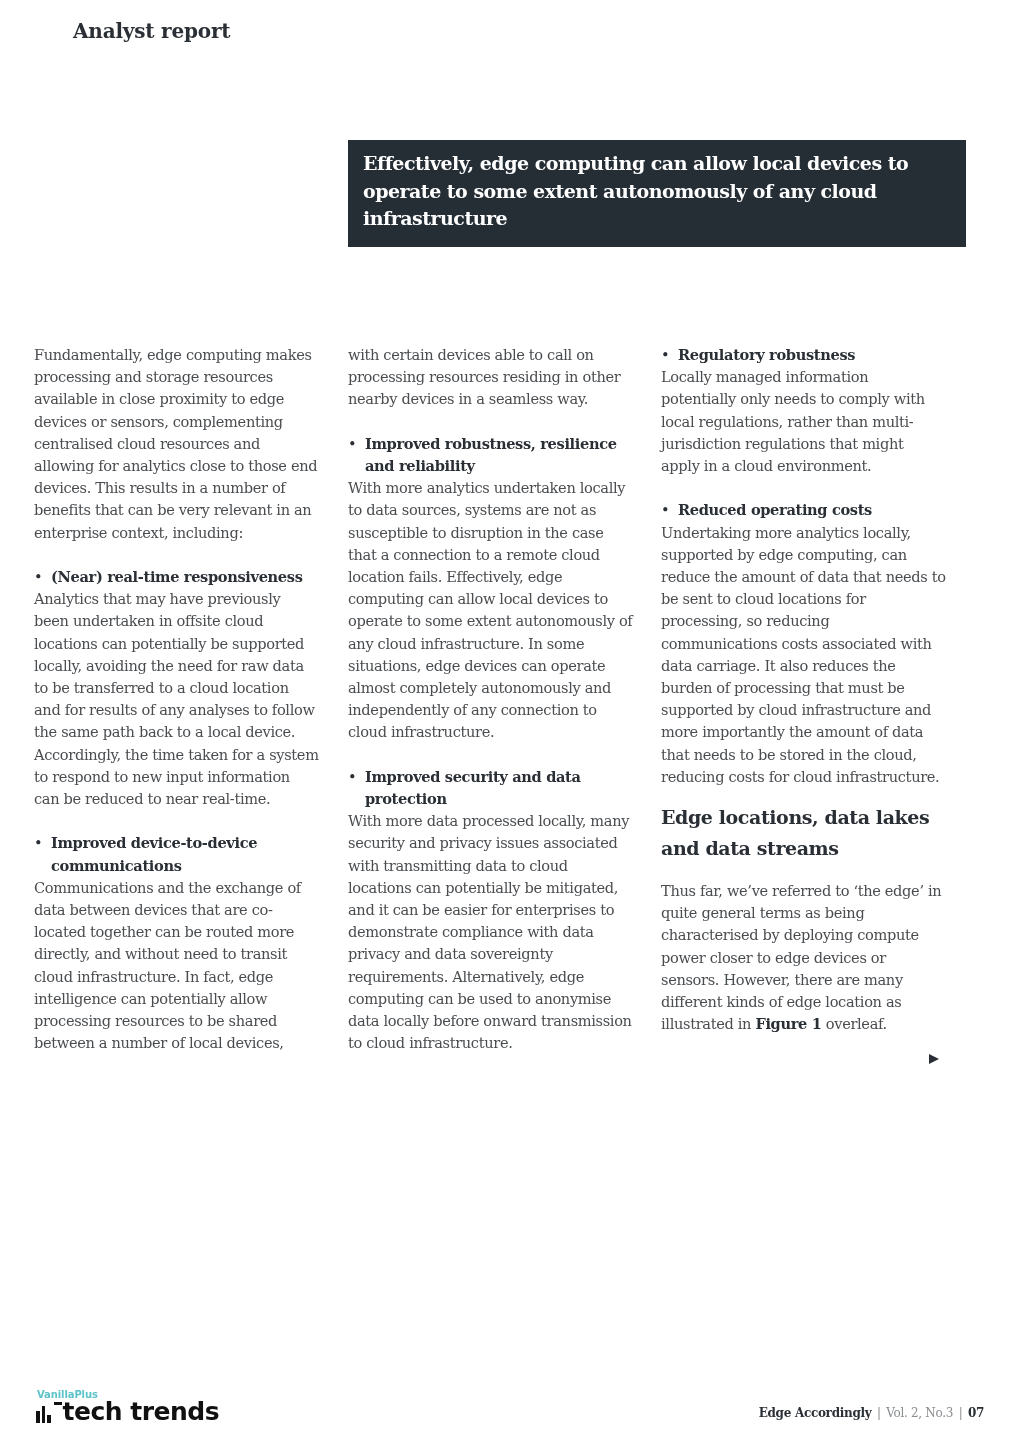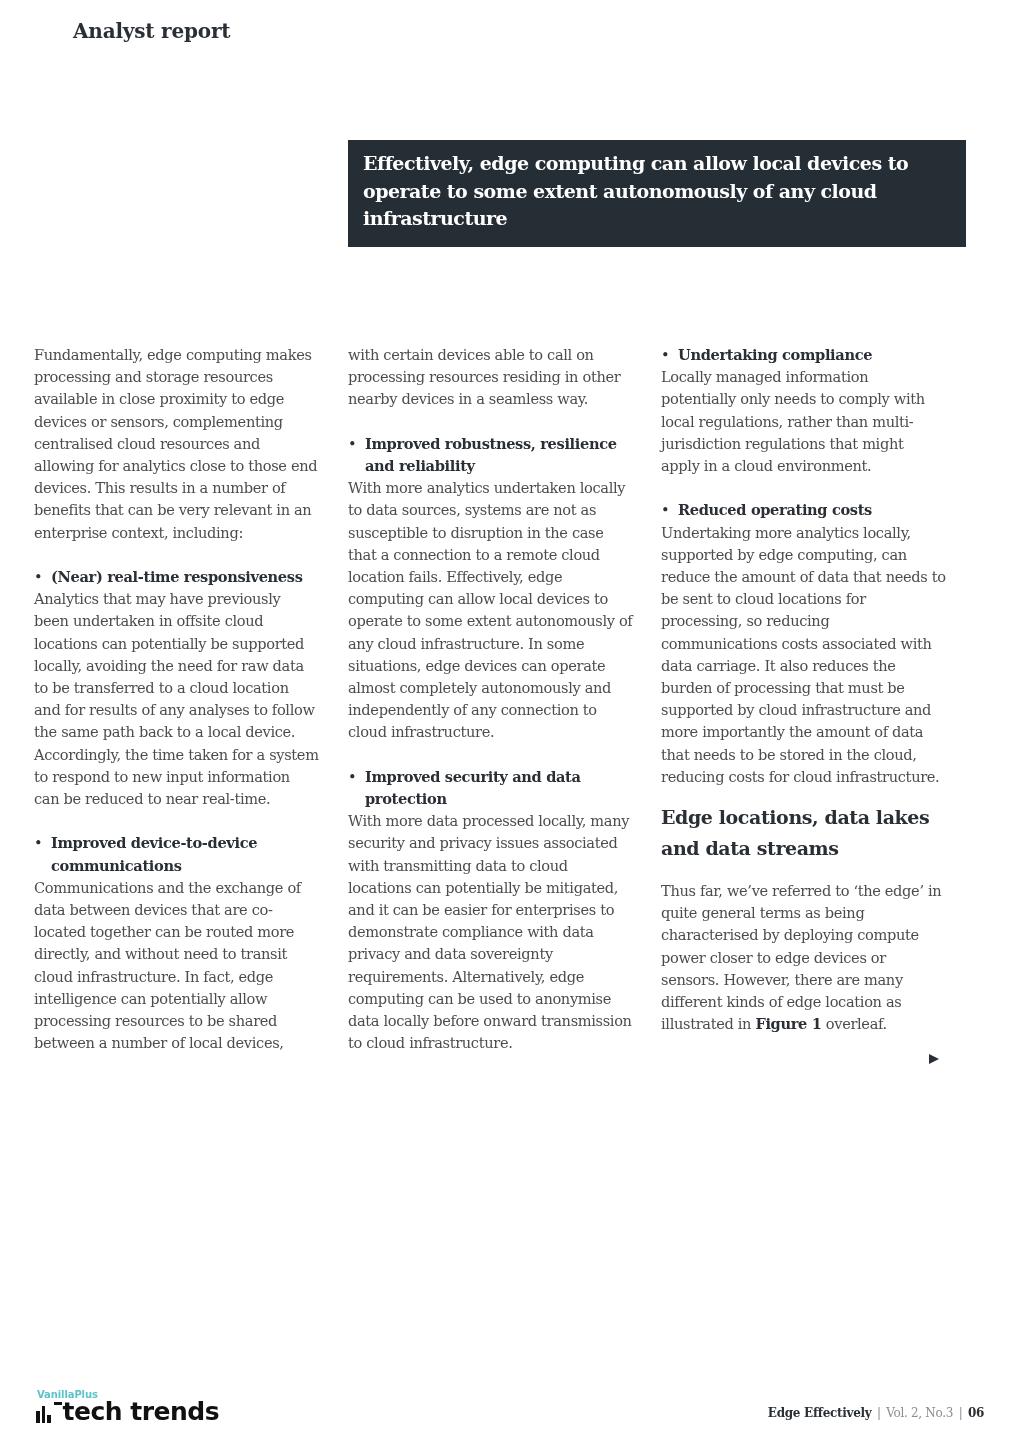--- a/index.html
+++ b/index.html
@@ -68,21 +68,21 @@
   <div class="bullet">
     <span class="dot">•</span>
     <span class="btitle">Improved security and data protection</span>
   </div>
   <p>With more data processed locally, many security and privacy issues associated with transmitting data to cloud locations can potentially be mitigated, and it can be easier for enterprises to demonstrate compliance with data privacy and data sovereignty requirements. Alternatively, edge computing can be used to anonymise data locally before onward transmission to cloud infrastructure.</p>
 </div>
 
 <div class="col col3">
   <div class="bullet">
     <span class="dot">•</span>
-    <span class="btitle">Undertaking compliance</span>
+    <span class="btitle">Regulatory robustness</span>
   </div>
   <p>Locally managed information potentially only needs to comply with local regulations, rather than multi-jurisdiction regulations that might apply in a cloud environment.</p>
   <div class="gap"></div>
   <div class="bullet">
     <span class="dot">•</span>
     <span class="btitle">Reduced operating costs</span>
   </div>
   <p>Undertaking more analytics locally, supported by edge computing, can reduce the amount of data that needs to be sent to cloud locations for processing, so reducing communications costs associated with data carriage. It also reduces the burden of processing that must be supported by cloud infrastructure and more importantly the amount of data that needs to be stored in the cloud, reducing costs for cloud infrastructure.</p>
   <p class="section-heading">Edge locations, data lakes and data streams</p>
   <p><span>Thus far, we’ve referred to ‘the edge’ in quite general terms as being characterised by deploying compute power closer to edge devices or sensors. However, there are many different kinds of edge location as illustrated in </span><span class="inline-bold">Figure 1</span><span> overleaf.</span></p>
@@ -97,18 +97,18 @@
       <div class="bar" style="height:12px;"></div>
       <div class="bar" style="height:17px;"></div>
       <div class="bar" style="height:8px;"></div>
     </div>
     <div class="tick"></div>
     <span class="wtext">tech trends</span>
   </div>
 </div>
 
 <div class="footer-meta">
-  <span class="pub">Edge Effectively</span>
+  <span class="pub">Edge Accordingly</span>
   <span class="sep">|</span>
   <span>Vol. 2, No.3</span>
   <span class="sep">|</span>
-  <span class="page">06</span>
+  <span class="page">07</span>
 </div>
 
 </body></html>

